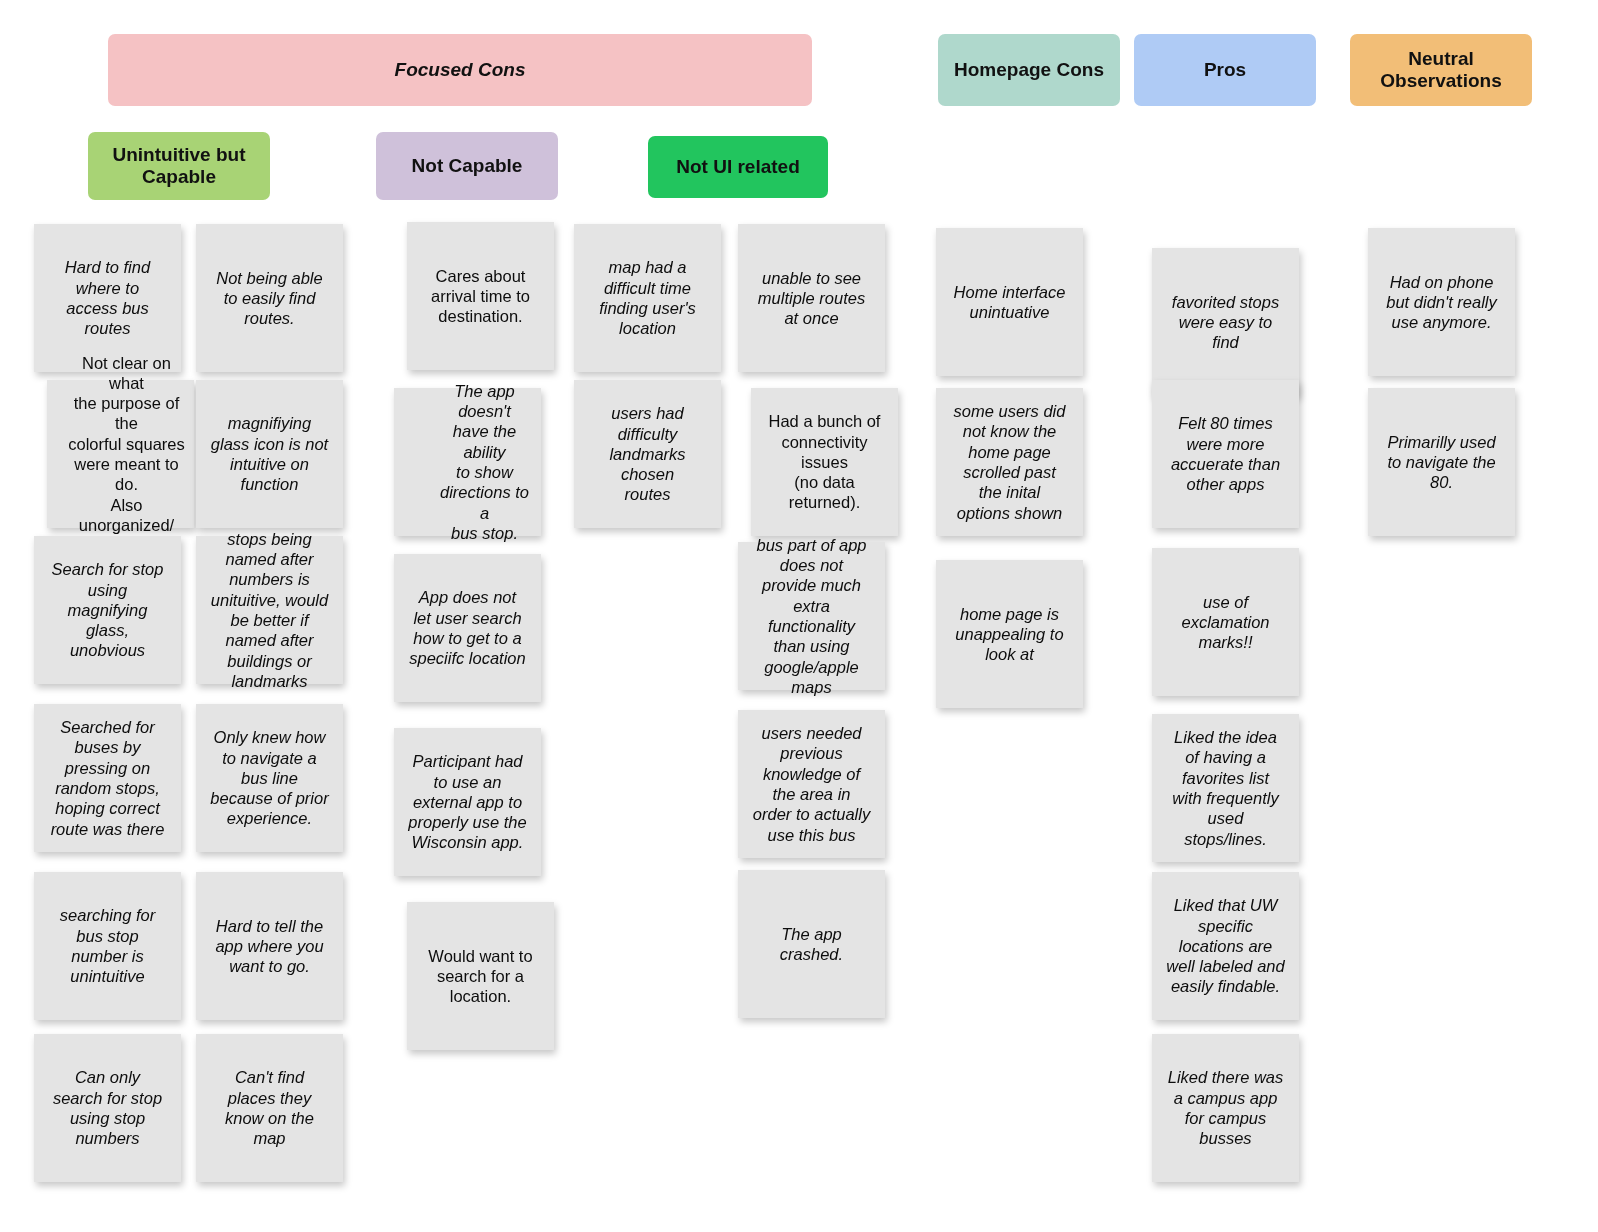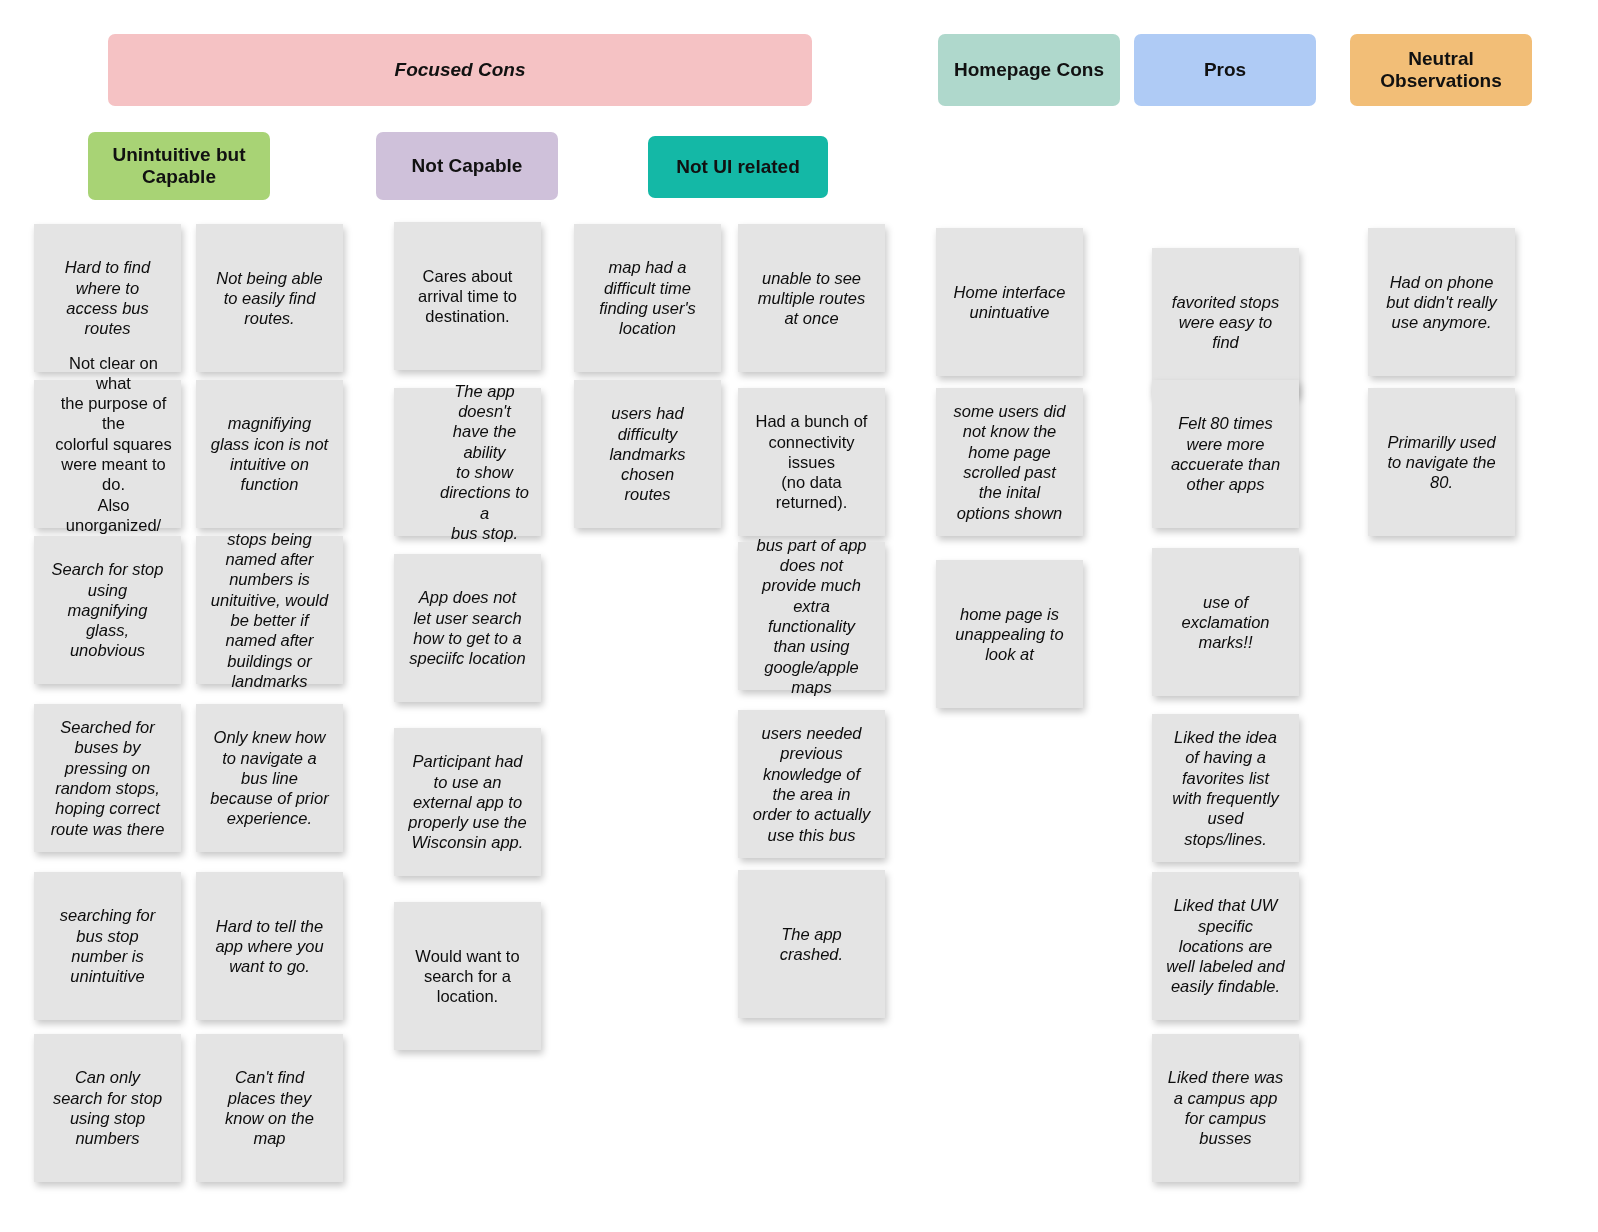--- a/index.html
+++ b/index.html
@@ -48,35 +48,35 @@
     text-align: center;
     padding: 6px 9px;
     font-size: 16.5px;
     line-height: 1.23;
     color: #0d0d0d;
     box-shadow: 2px 4px 7px rgba(0,0,0,0.22);
     white-space: pre-line;
     overflow: visible;
   }
   .note.i { font-style: italic; }
-  .note.n { font-style: normal; }
+  .note.n { font-style: normal; margin-left: 13px; }
 </style>
 </head>
 <body>
 
 <div id="board">
     <div class="banner italic" style="left: 108px; top: 34px; width: 704px; height: 72px; background: rgb(245, 194, 196);">Focused Cons</div>
     <div class="banner" style="left: 918px; top: 34px; width: 182px; height: 72px; background: rgb(175, 216, 204); margin-left: 20px;">Homepage Cons</div>
     <div class="banner" style="left: 1134px; top: 34px; width: 182px; height: 72px; background: rgb(175, 203, 245);">Pros</div>
     <div class="banner" style="left: 1350px; top: 34px; width: 182px; height: 72px; background: rgb(242, 190, 119);">Neutral
 Observations</div>
     <div class="banner" style="left: 376px; top: 132px; width: 182px; height: 68px; background: rgb(207, 193, 218);">Not Capable</div>
     <div class="banner" style="left: 88px; top: 132px; width: 182px; height: 68px; background: rgb(168, 211, 117);">Unintuitive but
 Capable</div>
-    <div class="banner" style="left: 648px; top: 136px; width: 180px; height: 62px; background: #14b8a6;">Not UI related</div>
+    <div class="banner" style="left: 648px; top: 136px; width: 180px; height: 62px; background: #22c55e;">Not UI related</div>
     <div>
       <div class="note i" style="left: 34px; top: 224px; width: 147px; height: 148px;">Hard to find
 where to
 access bus
 routes</div>
       <div class="note n" style="left: 34px; top: 380px; width: 147px; height: 148px; padding-left: 21px;">Not clear on what
 the purpose of the
 colorful squares
 were meant to do.
 Also unorganized/

